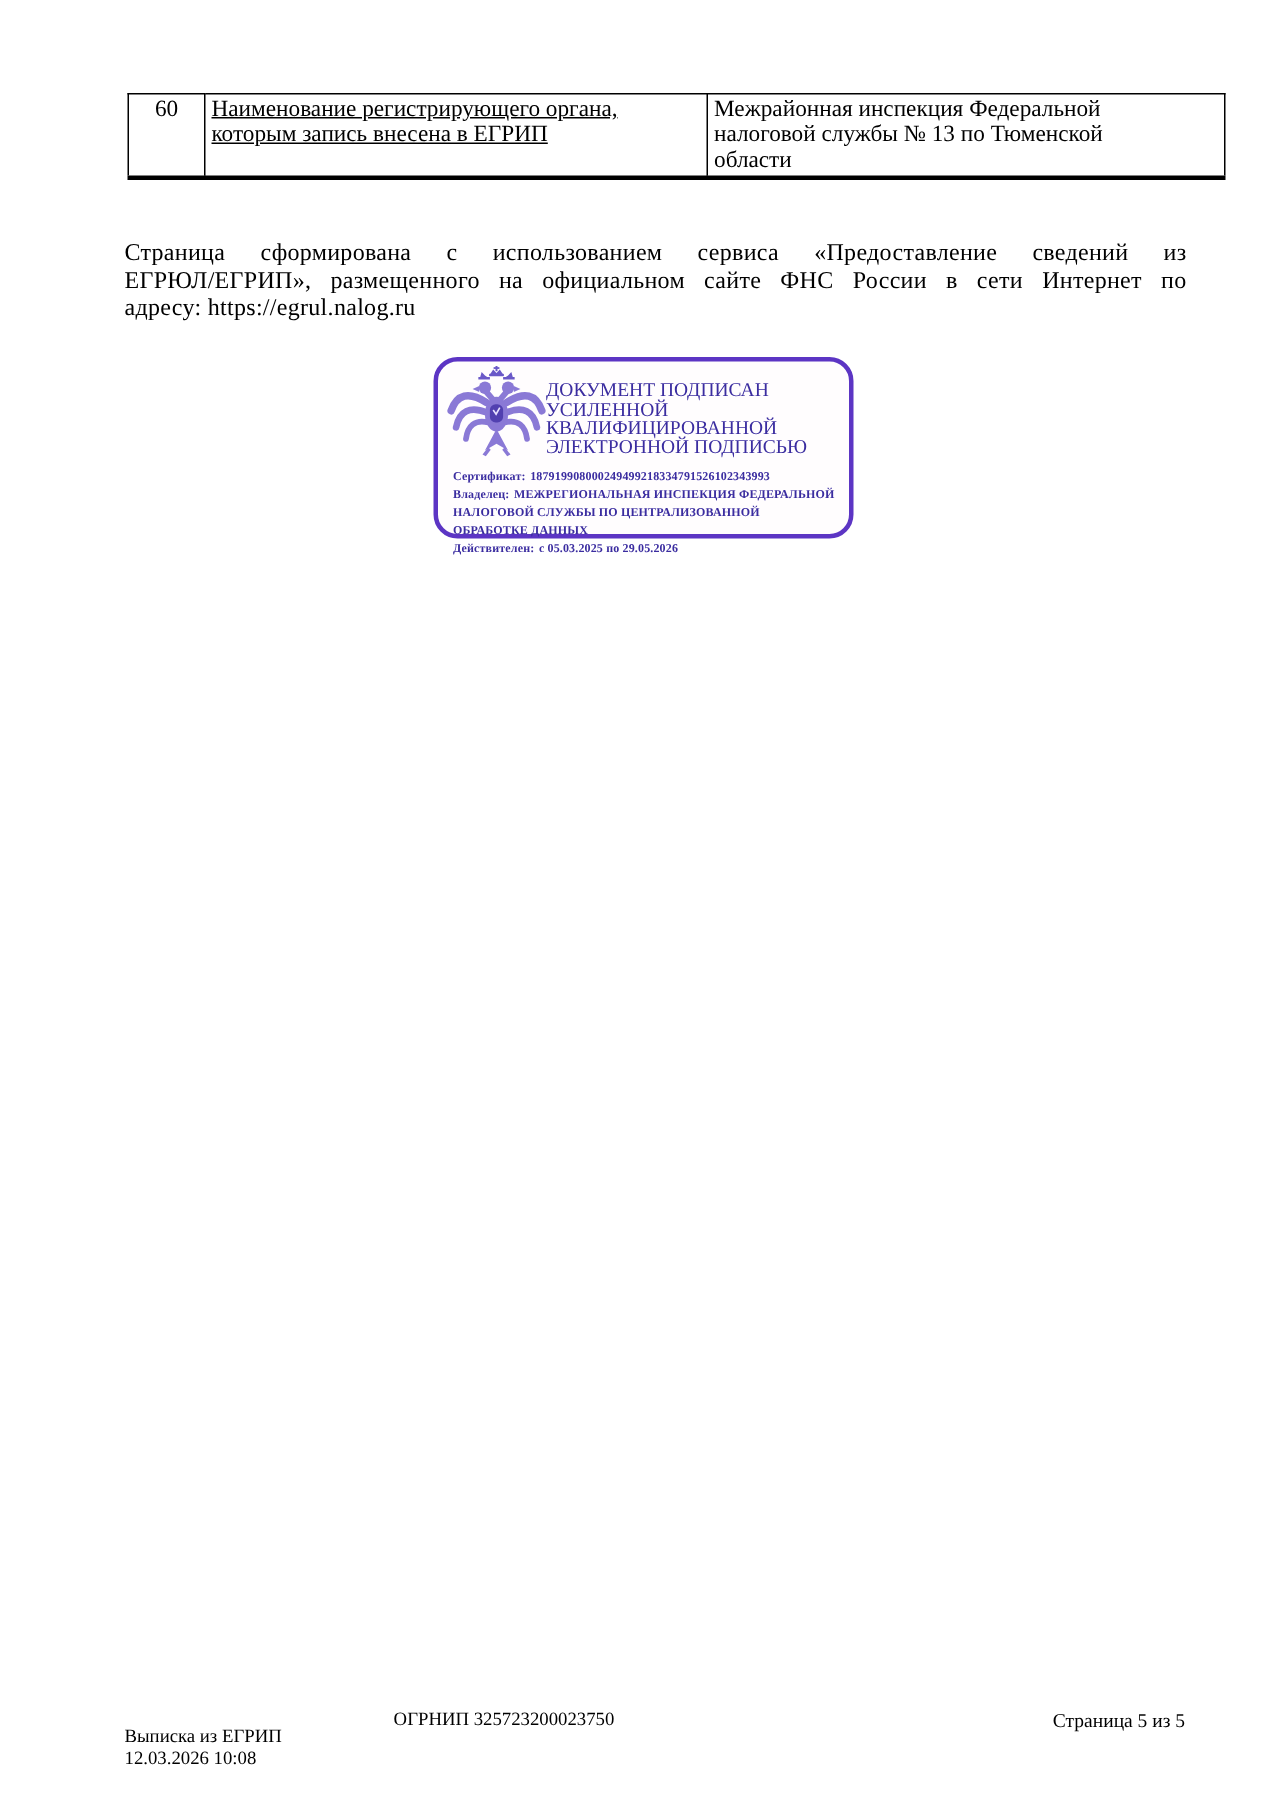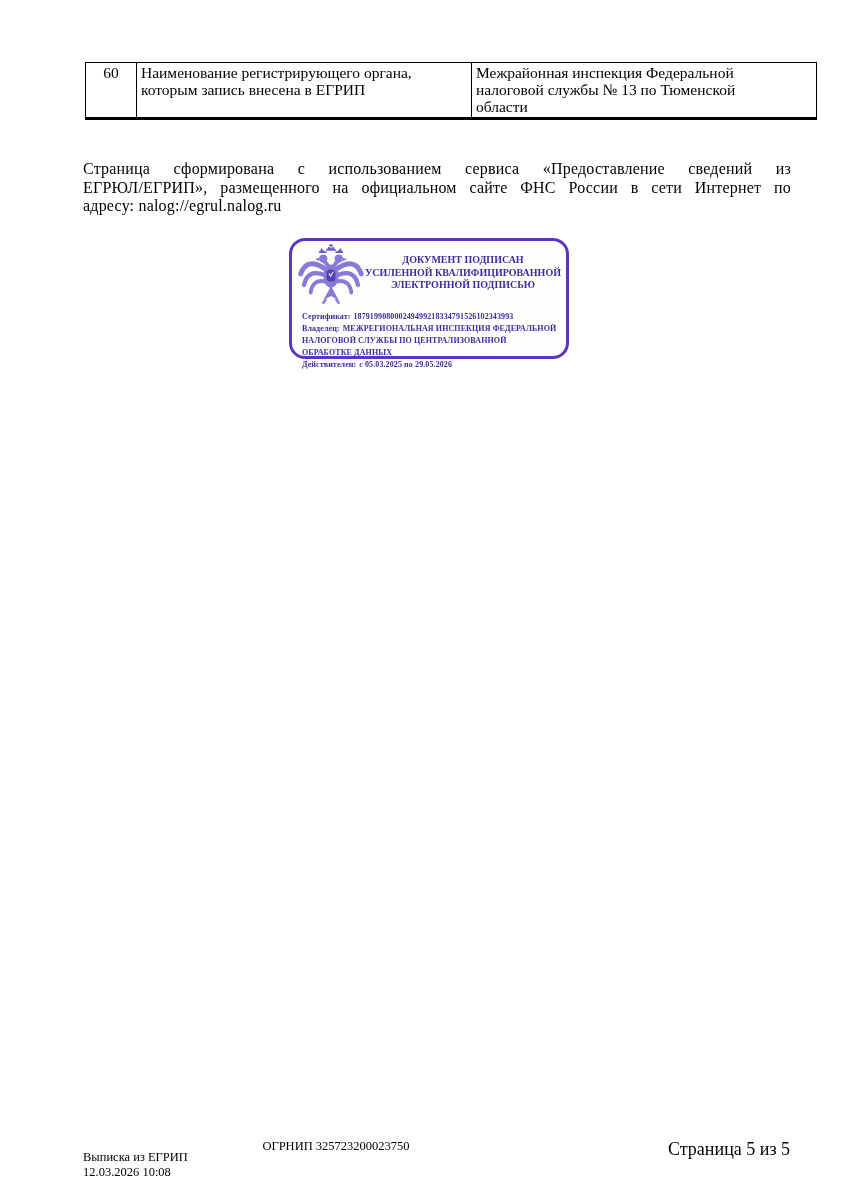--- a/index.html
+++ b/index.html
@@ -21,21 +21,21 @@
     border-bottom: 3px solid #000;
   }
   .reg-table td {
     border: 1px solid #000;
     vertical-align: top;
     font-size: 15.5px;
     line-height: 17px;
     padding: 1px 4px 2px 4px;
   }
   .reg-table td.num { text-align: center; width: 42px; margin-top: 32px; }
-  .reg-table td.label { width: 326px; }
+  .reg-table td.label { width: 326px; text-decoration: underline; }
   .reg-table td.value { width: 336px; }
 
   
   .notice {
     position: absolute; left: 83px; top: 160px;
     width: 708px;
     font-size: 16px;
     line-height: 18.5px;
     letter-spacing: 0.2px;
   }
@@ -49,23 +49,22 @@
     border: 3px solid #5c35c4;
     border-radius: 16px;
     background: #fffdfe;
     padding: 2px 4px;
     box-sizing: content-box;
   }
   .stamp-top { display: flex; align-items: flex-start; }
   .stamp-emblem { flex: 0 0 66px; margin: 1px 0 0 2px; }
   .stamp-title {
     flex: 1;
-    text-align: center;
-    font-weight: bold;
-    font-size: 10px;
+    font-weight: normal;
+    font-size: 13px;
     line-height: 12.5px;
     color: #3b2da0;
     padding-top: 11px;
   }
   .stamp-body {
     margin: 1px 4px 0 6px;
     font-size: 8px;
     font-weight: bold;
     line-height: 12px;
     color: #3b2da0;
@@ -77,21 +76,21 @@
   .footer-left {
     position: absolute; left: 83px; top: 1130px;
     font-size: 12.5px; line-height: 14.5px; margin-top: 20px;
   }
   .footer-center {
     position: absolute; left: 0; top: 1139px; width: 672px;
     text-align: center; font-size: 12.5px;
   }
   .footer-right {
     position: absolute; right: 58px; top: 1139px;
-    font-size: 18px;
+    font-size: 13px;
   }
 </style>
 </head>
 <body>
 
 <table class="reg-table">
   <tbody>
       <tr>
     <td class="num">
       <span>60</span>
@@ -105,21 +104,21 @@
       <div>налоговой службы № 13 по Тюменской</div>
       <div>области</div>
     </td>
   </tr>
 </tbody>
   </table>
 
 <div class="notice">
   <div class="line-just">Страница сформирована с использованием сервиса «Предоставление сведений из</div>
   <div class="line-just">ЕГРЮЛ/ЕГРИП», размещенного на официальном сайте ФНС России в сети Интернет по</div>
-  <div class="line-left">адресу: nalog://egrul.nalog.ru</div>
+  <div class="line-left">адресу: https://egrul.nalog.ru</div>
 </div>
 
 <div class="stamp">
   <div class="stamp-top">
     <span class="stamp-emblem">
       <svg width="66" height="62" viewBox="0 0 120 112" xmlns="http://www.w3.org/2000/svg">
         <g fill="none" stroke="#8a79d6" stroke-linecap="round">
 
           <path d="M48,44 C26,30 12,34 5,54" stroke-width="9"></path>
           <path d="M48,56 C28,48 15,54 11,74" stroke-width="8"></path>

